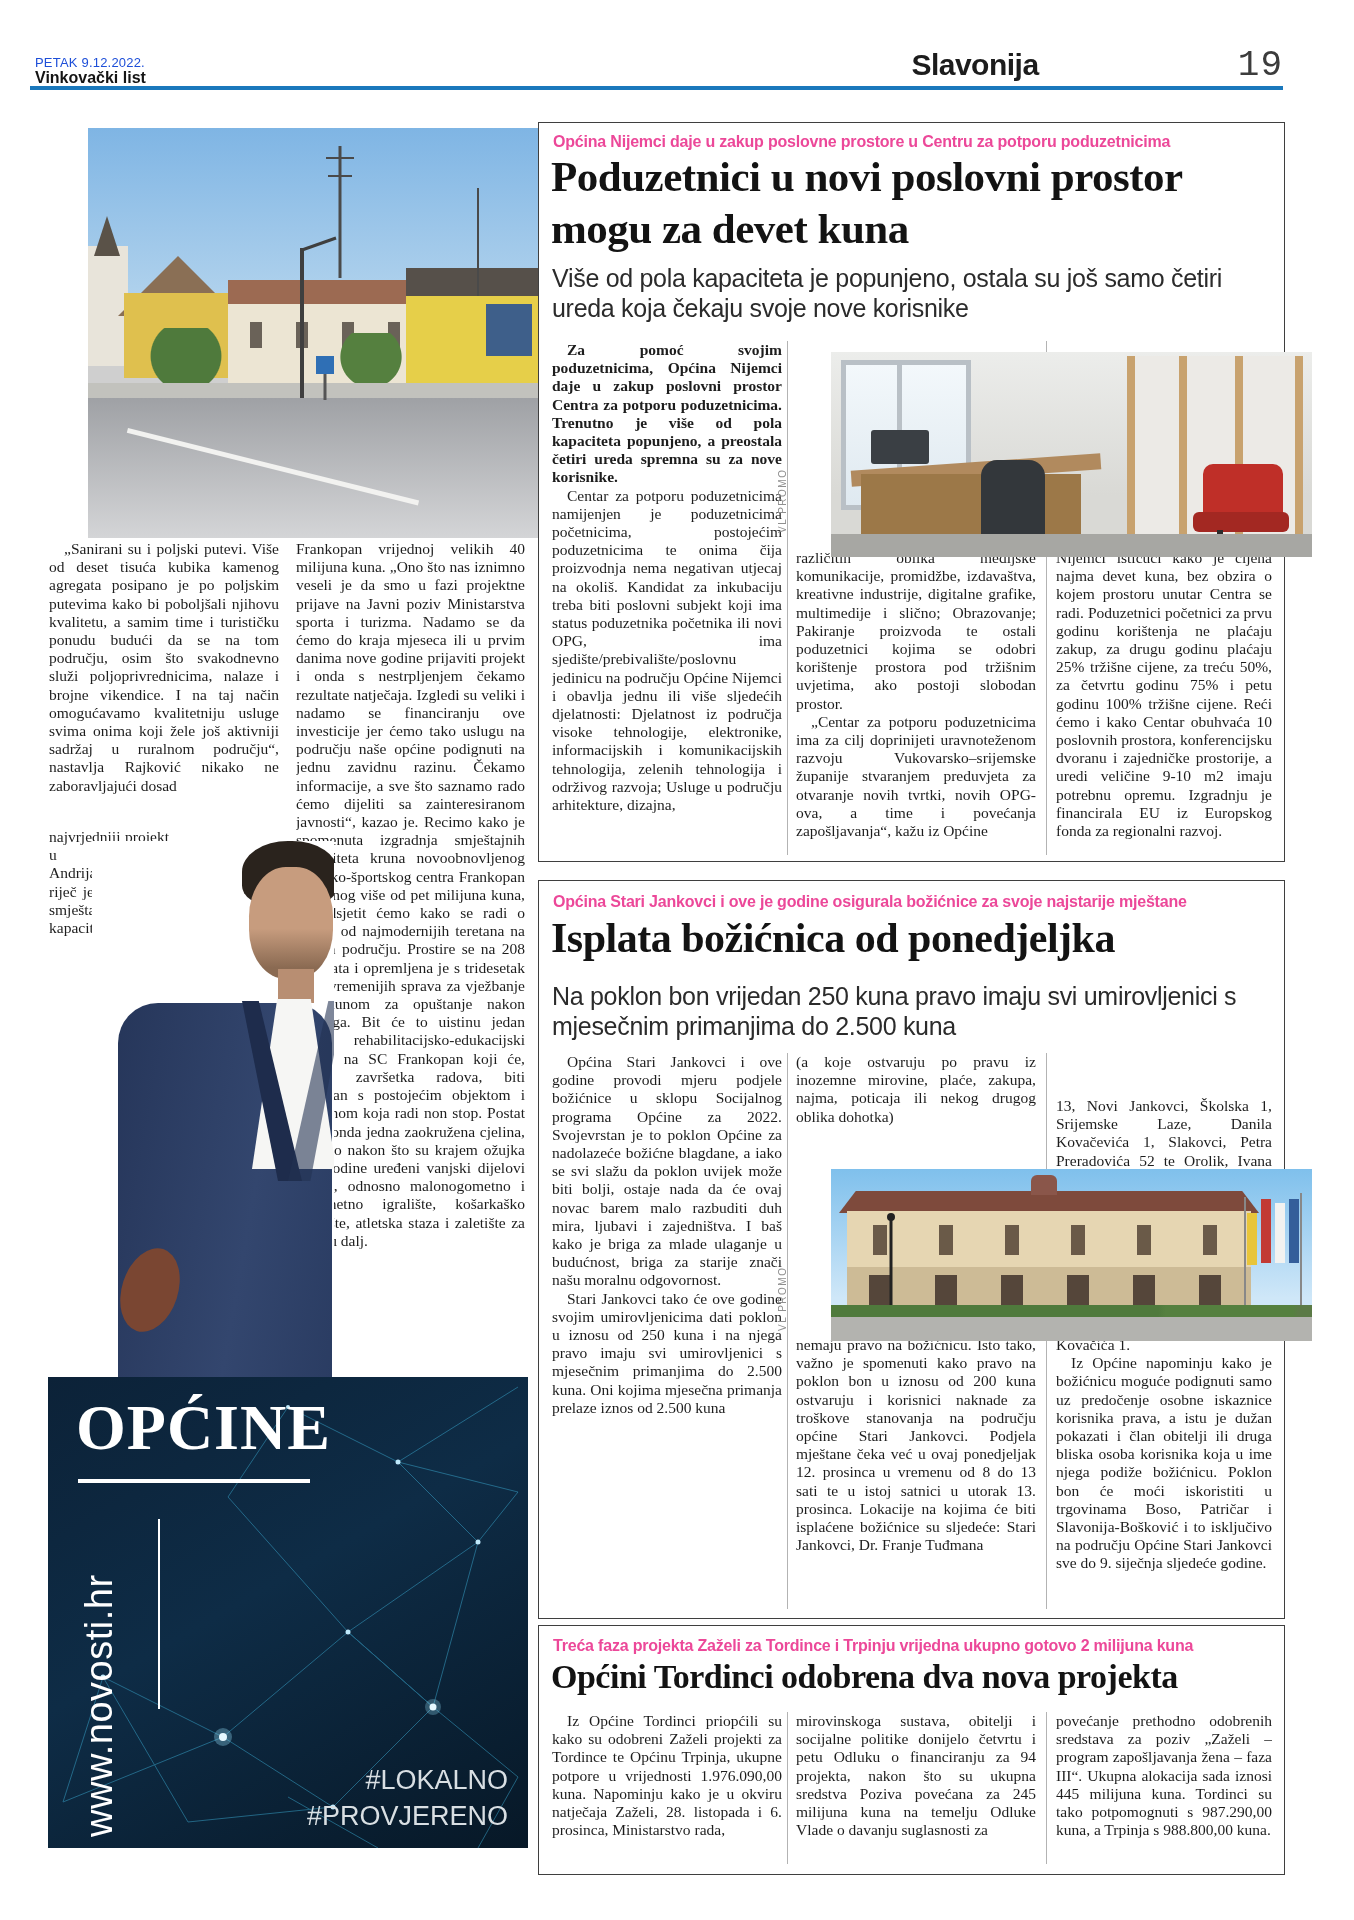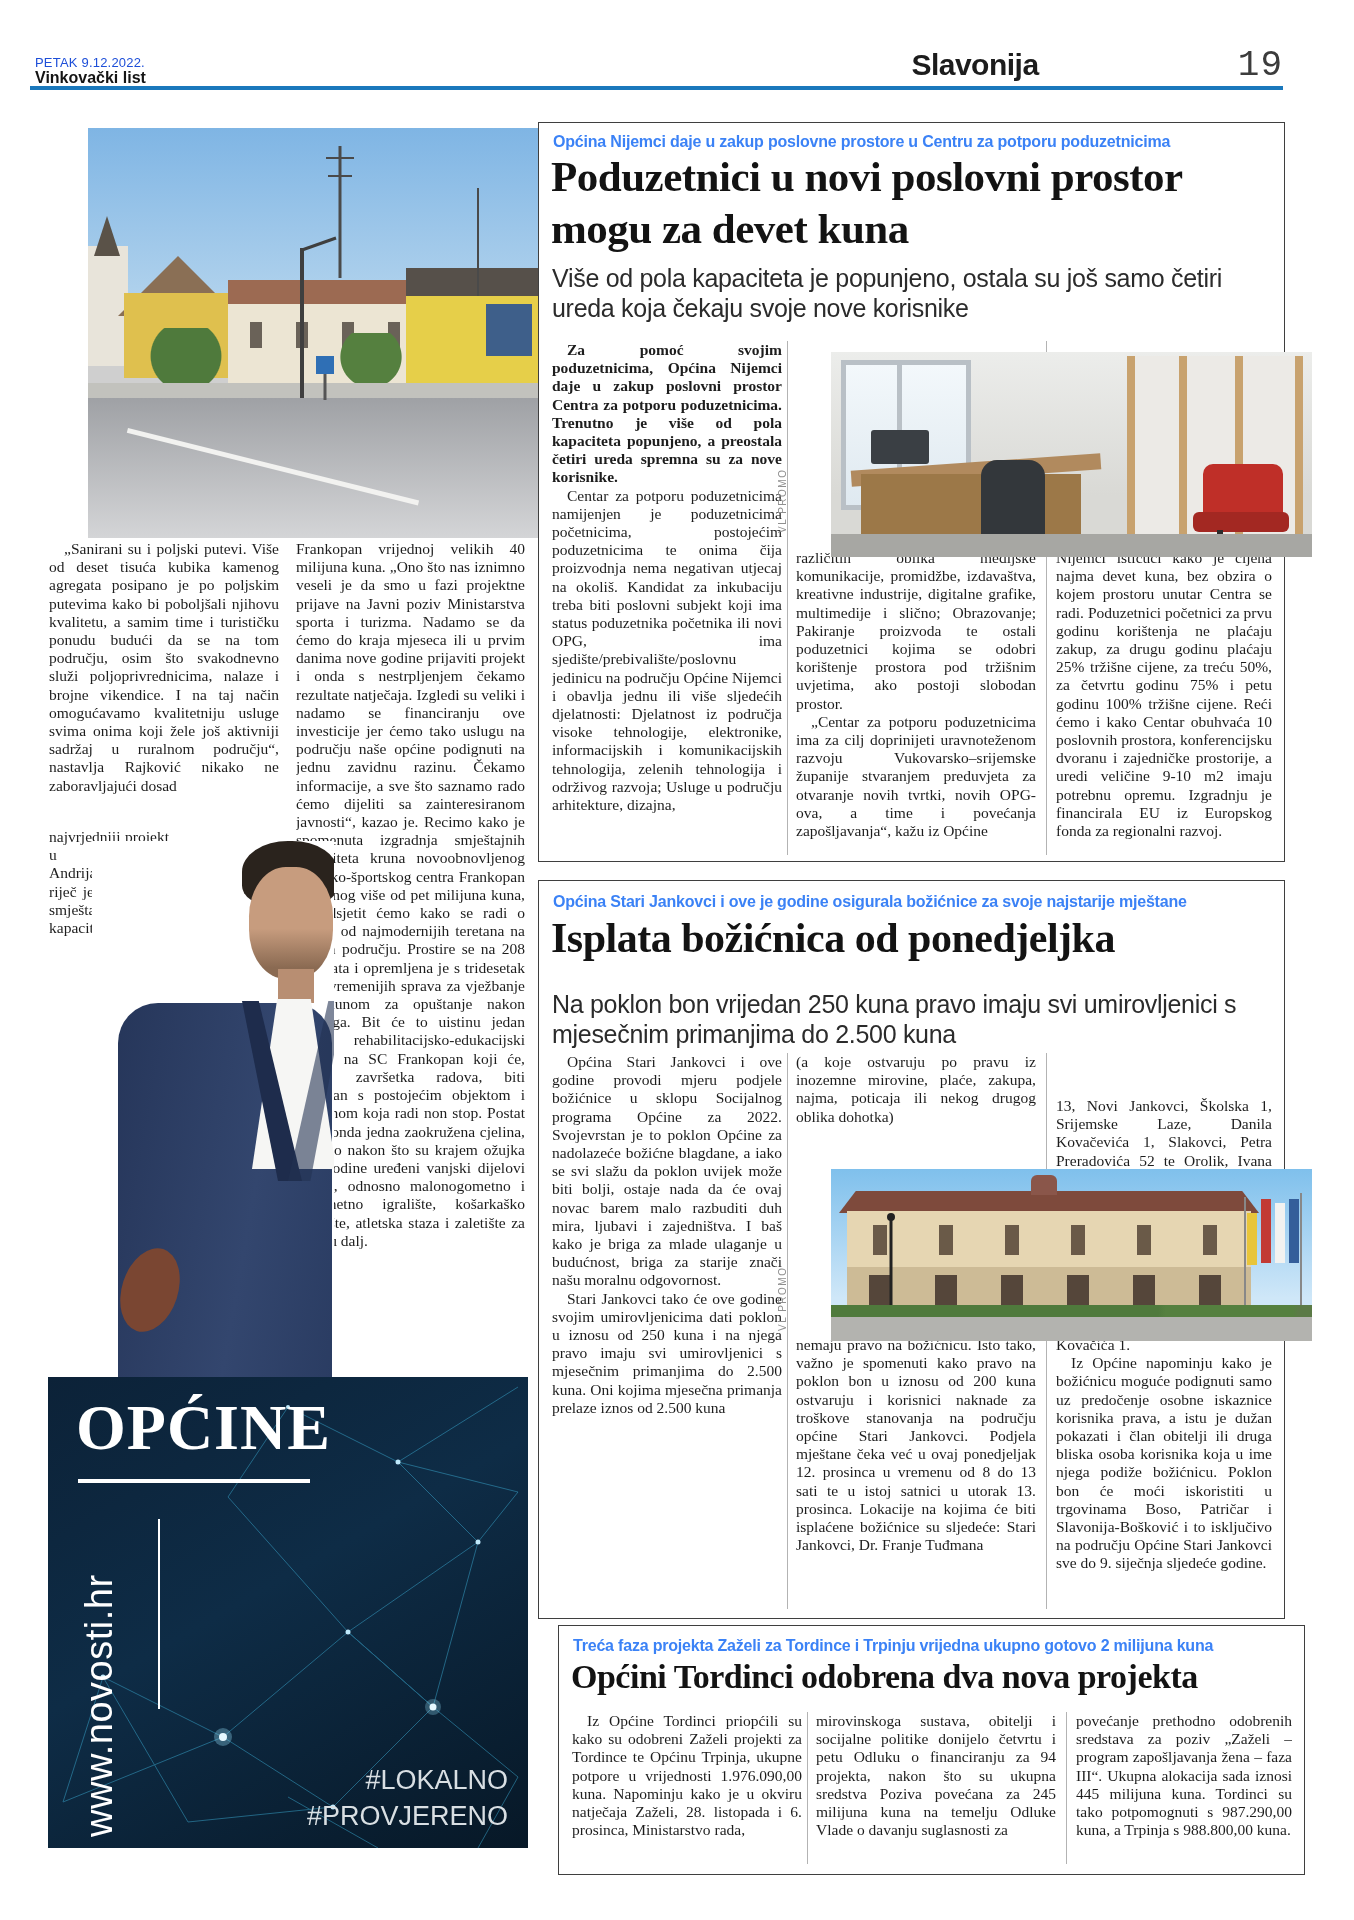--- a/index.html
+++ b/index.html
@@ -7,21 +7,21 @@
         font-family:"Liberation Sans",sans-serif;overflow:hidden;margin:0 auto;}
   .abs{position:absolute;}
   
   .hdr-date{font-size:13px;color:#1d4ed8;letter-spacing:.2px;}
   .hdr-masthead{font-size:16px;font-weight:bold;color:#141414;}
   .hdr-section{font-size:30px;font-weight:bold;color:#1c1c1c;letter-spacing:-.5px;text-align:center;}
   .hdr-page{font-size:36px;color:#3c3c3c;text-align:right;letter-spacing:1px;}
   .hdr-rule{background:#1a78bc;height:4px;}
   
   .artbox{position:absolute;border:1px solid #3f3f3f;background:#fff;}
-  .kicker{font-weight:bold;font-size:16px;color:#3b82f6;letter-spacing:-.2px;white-space:nowrap;overflow:hidden;}
+  .kicker{font-weight:bold;font-size:16px;color:#ec4899;letter-spacing:-.2px;white-space:nowrap;overflow:hidden;}
   .headline{font-family:"Liberation Serif",serif;font-weight:bold;color:#131313;letter-spacing:-.5px;}
   .subhead{font-size:25px;line-height:30px;color:#2b2b2b;letter-spacing:-.3px;}
   .bodytxt{font-family:"Liberation Serif",serif;font-size:15.5px;line-height:18.2px;
            color:#1d1d1d;text-align:justify;overflow:hidden;}
   .bodytxt p{margin:0;}
   .ind{text-indent:15px;}
   .lead{font-weight:bold;}
   .divider{position:absolute;width:1px;background:#b3b3b3;}
   .vlpromo{position:absolute;writing-mode:vertical-rl;transform:rotate(180deg);
            font-size:10px;color:#8f8f8f;letter-spacing:1.5px;}
@@ -134,21 +134,21 @@
       <div style="left:362px;top:160px;width:96px;height:20px;background:#a32822;border-radius:6px;"></div>
       <div style="left:386px;top:178px;width:6px;height:26px;background:#2c2c2c;"></div>
       <div style="left:0;top:182px;width:481px;height:23px;background:#a7a7a3;"></div>
     </figure>
     <div class="vlpromo" style="left:238px;top:310px;height:100px;">VL PROMO</div>
   </div>
 
   <div class="artbox" style="left:538px;top:880px;width:745px;height:737px;">
     <div class="abs headline" style="left:12px;top:32px;width:720px;font-size:42px;line-height:50px;">Isplata božićnica od ponedjeljka</div>
     <div class="abs kicker" style="left:14px;top:12px;width:718px;">Općina Stari Jankovci i ove je godine osigurala božićnice za svoje najstarije mještane</div>
-    <div class="abs subhead" style="left:13px;top:100px;width:690px;margin-top:8px;">Na poklon bon vrijedan 250 kuna pravo imaju svi umirovljenici s mjesečnim primanjima do 2.500 kuna</div>
+    <div class="abs subhead" style="left:13px;top:100px;width:690px;">Na poklon bon vrijedan 250 kuna pravo imaju svi umirovljenici s mjesečnim primanjima do 2.500 kuna</div>
 
     <div class="abs bodytxt" style="left:13px;top:172px;width:230px;height:556px;">
       <p class="ind">Općina Stari Jankovci i ove godine provodi mjeru podjele božićnice u sklopu Socijalnog programa Općine za 2022. Svojevrstan je to poklon Općine za nadolazeće božićne blagdane, a iako se svi slažu da poklon uvijek može biti bolji, ostaje nada da će ovaj novac barem malo razbuditi duh mira, ljubavi i zajedništva. I baš kako je briga za mlade ulaganje u budućnost, briga za starije znači našu moralnu odgovornost.</p>
       <p class="ind">Stari Jankovci tako će ove godine svojim umirovljenicima dati poklon u iznosu od 250 kuna i na njega pravo imaju svi umirovljenici s mjesečnim primanjima do 2.500 kuna. Oni kojima mjesečna primanja prelaze iznos od 2.500 kuna</p>
     </div>
 
     <div class="divider" style="left:248px;top:172px;height:556px;"></div>
     <div class="divider" style="left:507px;top:172px;height:556px;"></div>
 
     <div class="abs bodytxt" style="left:257px;top:172px;width:240px;height:94px;">
@@ -182,21 +182,21 @@
         <line x1="470" y1="24" x2="470" y2="150" stroke="#888" stroke-width="2"></line>
         <line x1="60" y1="50" x2="60" y2="146" stroke="#222" stroke-width="3"></line>
         <circle cx="60" cy="48" r="4" fill="#222"></circle>
       </svg>
       <div style="left:0;top:136px;width:481px;height:14px;background:radial-gradient(circle at 20% 0,#4f7a3c 0 60%,transparent 62%),radial-gradient(circle at 60% 0,#55803f 0 60%,transparent 62%),#5b7a46;"></div>
       <div style="left:0;top:148px;width:481px;height:24px;background:#b3b3af;"></div>
     </figure>
     <div class="vlpromo" style="left:238px;top:360px;height:90px;">VL PROMO</div>
   </div>
 
-  <div class="artbox" style="left:538px;top:1625px;width:745px;height:248px;margin-left:20px;">
+  <div class="artbox" style="left:538px;top:1625px;width:745px;height:248px;">
     <div class="abs kicker" style="left:14px;top:11px;width:718px;">Treća faza projekta Zaželi za Tordince i Trpinju vrijedna ukupno gotovo 2 milijuna kuna</div>
     <div class="abs headline" style="left:12px;top:30px;width:720px;font-size:34px;line-height:42px;">Općini Tordinci odobrena dva nova projekta</div>
 
     <div class="abs bodytxt" style="left:13px;top:86px;width:230px;height:152px;">
       <p class="ind">Iz Općine Tordinci priopćili su kako su odobreni Zaželi projekti za Tordince te Općinu Trpinja, ukupne potpore u vrijednosti 1.976.090,00 kuna. Napominju kako je u okviru natječaja Zaželi, 28. listopada i 6. prosinca, Ministarstvo rada,</p>
     </div>
     <div class="divider" style="left:248px;top:86px;height:152px;"></div>
     <div class="abs bodytxt" style="left:257px;top:86px;width:240px;height:152px;">
       <p>mirovinskoga sustava, obitelji i socijalne politike donijelo četvrtu i petu Odluku o financiranju za 94 projekta, nakon što su ukupna sredstva Poziva povećana za 245 milijuna kuna na temelju Odluke Vlade o davanju suglasnosti za</p>
     </div>

